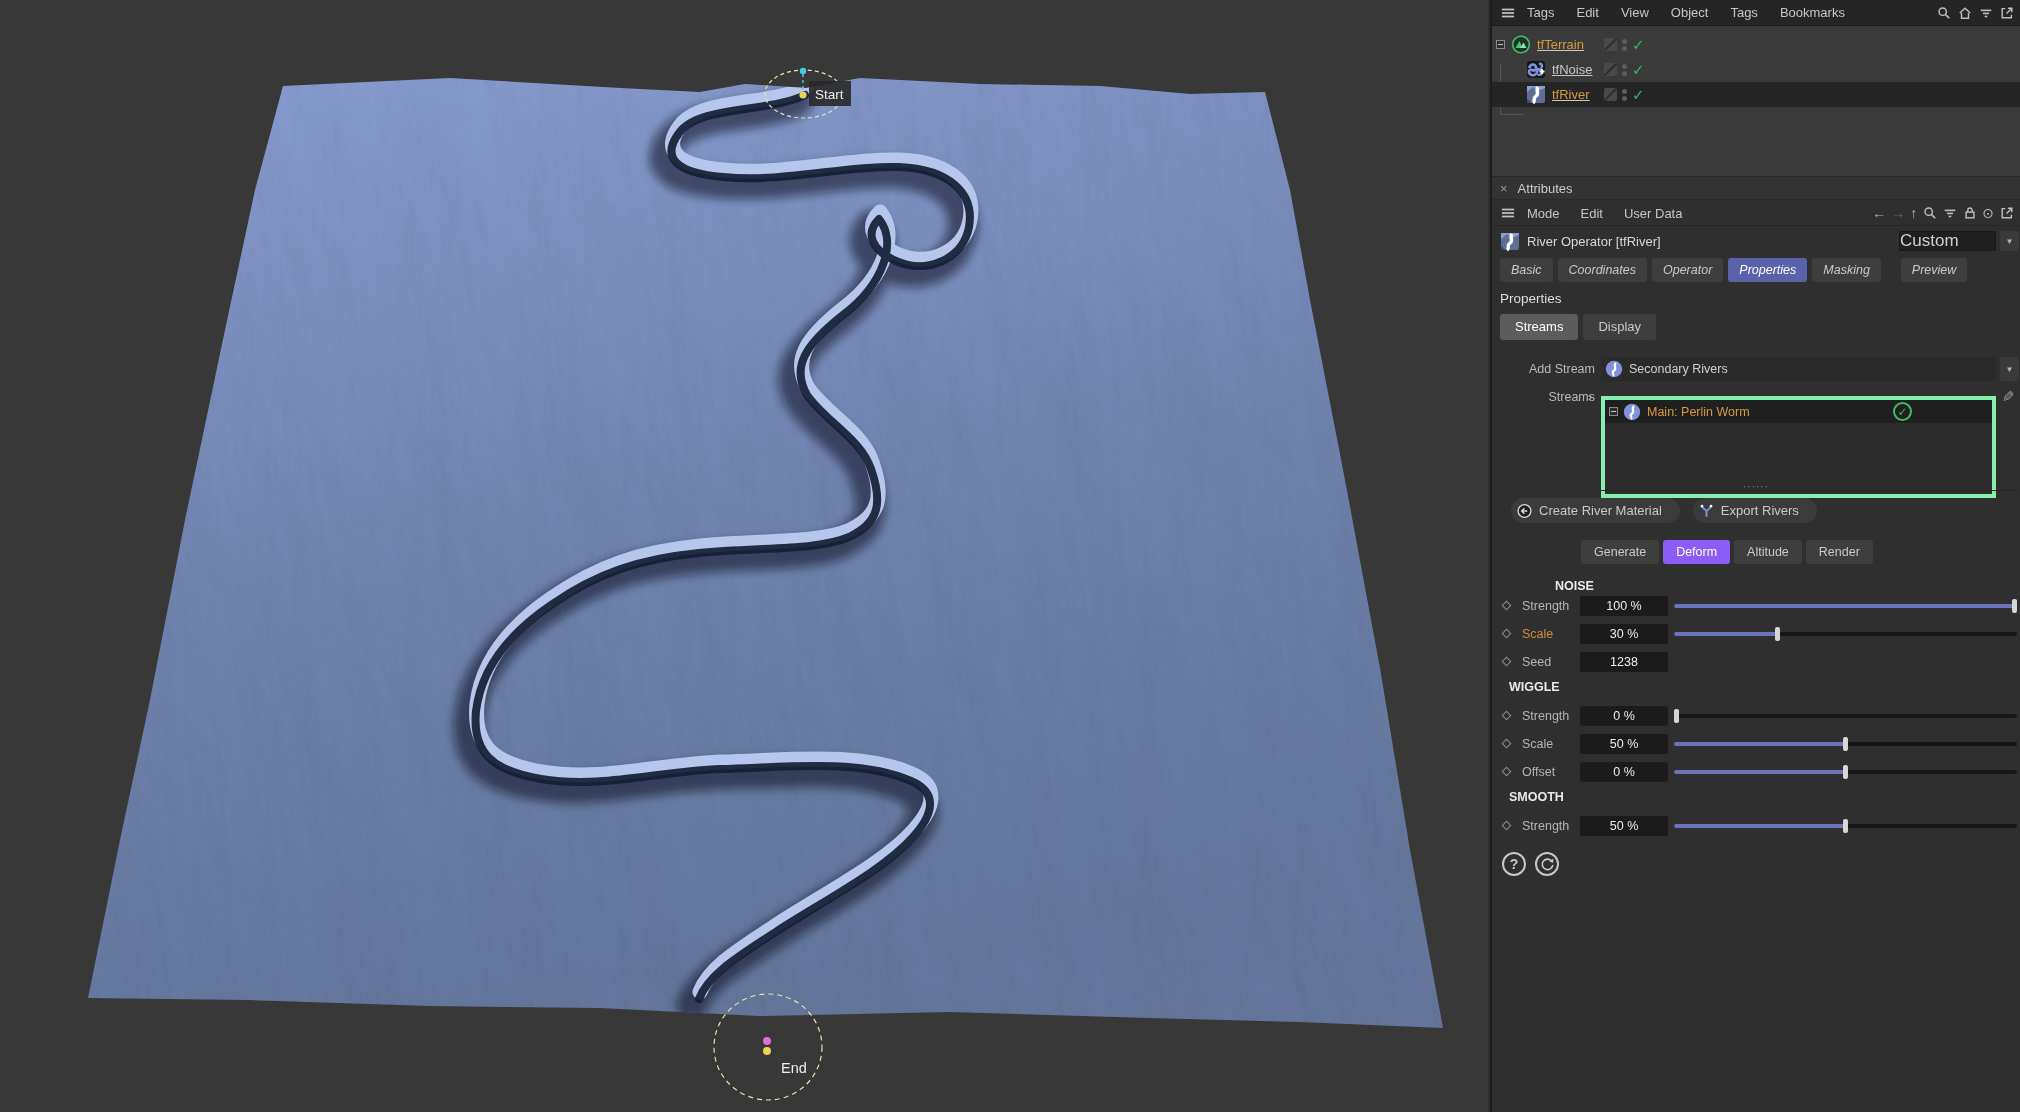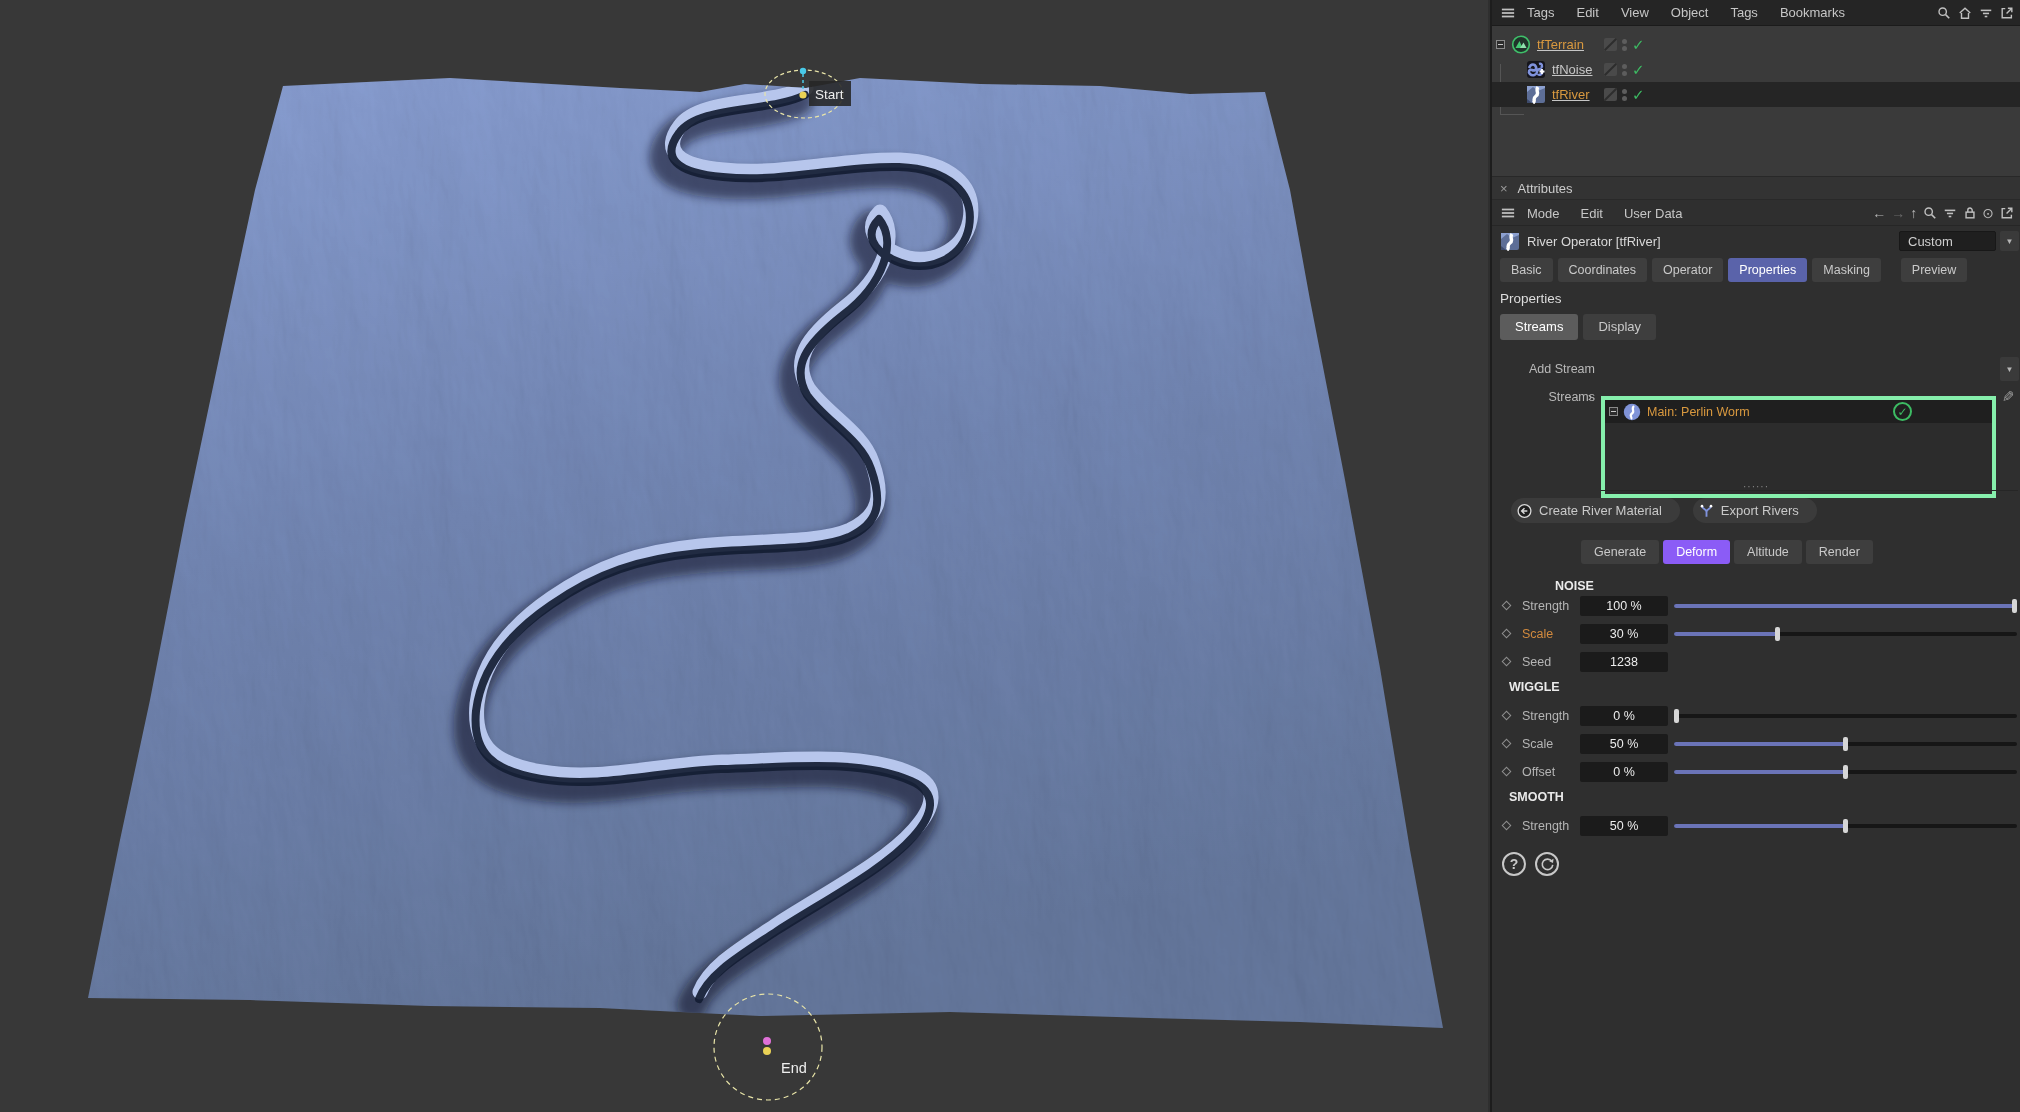--- a/index.html
+++ b/index.html
@@ -48,29 +48,29 @@
                border-bottom:1px solid #262626; display:flex; align-items:center; padding:0 6px 0 8px; }
   .am-item { font-size:13px; color:#c6c6c6; margin-right:21px; }
   #am-right { margin-left:auto; display:flex; gap:5px; align-items:center; }
   .glyph { font-size:14px; color:#b8b8b8; line-height:1; }
   .glyph.dim { color:#6a6a6a; }
 
   #obj-header { position:absolute; left:0; top:228px; width:100%; height:26px; display:flex; align-items:center; }
   #obj-header .oticon { margin:0 7px 0 8px; }
   #obj-title { font-size:13px; color:#d8d8d8; }
   #preset-box { position:absolute; right:24px; top:3px; width:97px; height:20px; background:#1f1f1f;
-                border:1px solid #181818; border-radius:2px; color:#cfcfcf; font-size:13px;
-                display:flex; align-items:center; padding-left:8px; }
+                border:1px solid #181818; border-radius:2px; color:#cfcfcf; font-size:17px;
+                display:flex; align-items:center; padding-left:0; }
   #preset-arrow { position:absolute; right:1px; top:3px; width:19px; height:20px; background:#3a3a3a;
                   border-radius:2px; display:flex; align-items:center; justify-content:center;
                   color:#b5b5b5; font-size:8px; }
 
   #tabs { position:absolute; left:8px; top:258px; display:flex; gap:5px; }
   .tab { height:24px; line-height:24px; padding:0 11px; background:#3e3e3e; border-radius:3px;
-         font-size:12.5px; color:#c9c9c9; }
+         font-size:12.5px; color:#c9c9c9;font-style:italic; }
   .tab.active { background:#5a63aa; color:#ffffff; }
   .tab.last { margin-left:15px; }
 
   #section-label { position:absolute; left:8px; top:291px; font-size:13.5px; color:#dddddd; }
   #subtabs { position:absolute; left:8px; top:314px; display:flex; gap:5px; }
   .subtab { height:26px; line-height:26px; padding:0 15px; background:#3e3e3e; border-radius:3px;
             font-size:13px; color:#c9c9c9; }
   .subtab.active { background:#5c5c5c; color:#ffffff; }
 
   .col-label { position:absolute; left:0; width:103px; text-align:right; font-size:12.5px; color:#b9b9b9; }
@@ -386,20 +386,27 @@
       </div>
 
     <div id="section-label">Properties</div>
     <div id="subtabs">
         <span class="subtab active">Streams</span>
         <span class="subtab">Display</span>
       </div>
 
     <div id="addstream-row">
       <span class="col-label">Add Stream</span>
+      <span id="addstream-combo">
+        <span class="scircle"><svg viewBox="0 0 18 18">
+              <circle cx="9" cy="9" r="8.2" fill="#8093d8"></circle>
+              <path d="M11 3 C7.5 6 12.5 8 9 10.5 C5.5 13 10 14 8 16" fill="none" stroke="#ffffff" stroke-width="2.2"></path>
+            </svg></span>
+        <span>Secondary Rivers</span>
+      </span>
       <span id="addstream-arrow">▼</span>
     </div>
 
     <div id="streams-row">
       <span class="col-label">Streams</span>
       <span id="streams-twirl">›</span>
       <div id="streams-box">
           <div class="strow sel">
             <span class="ot-exp"></span>
             <span class="scircle"><svg viewBox="0 0 18 18">

